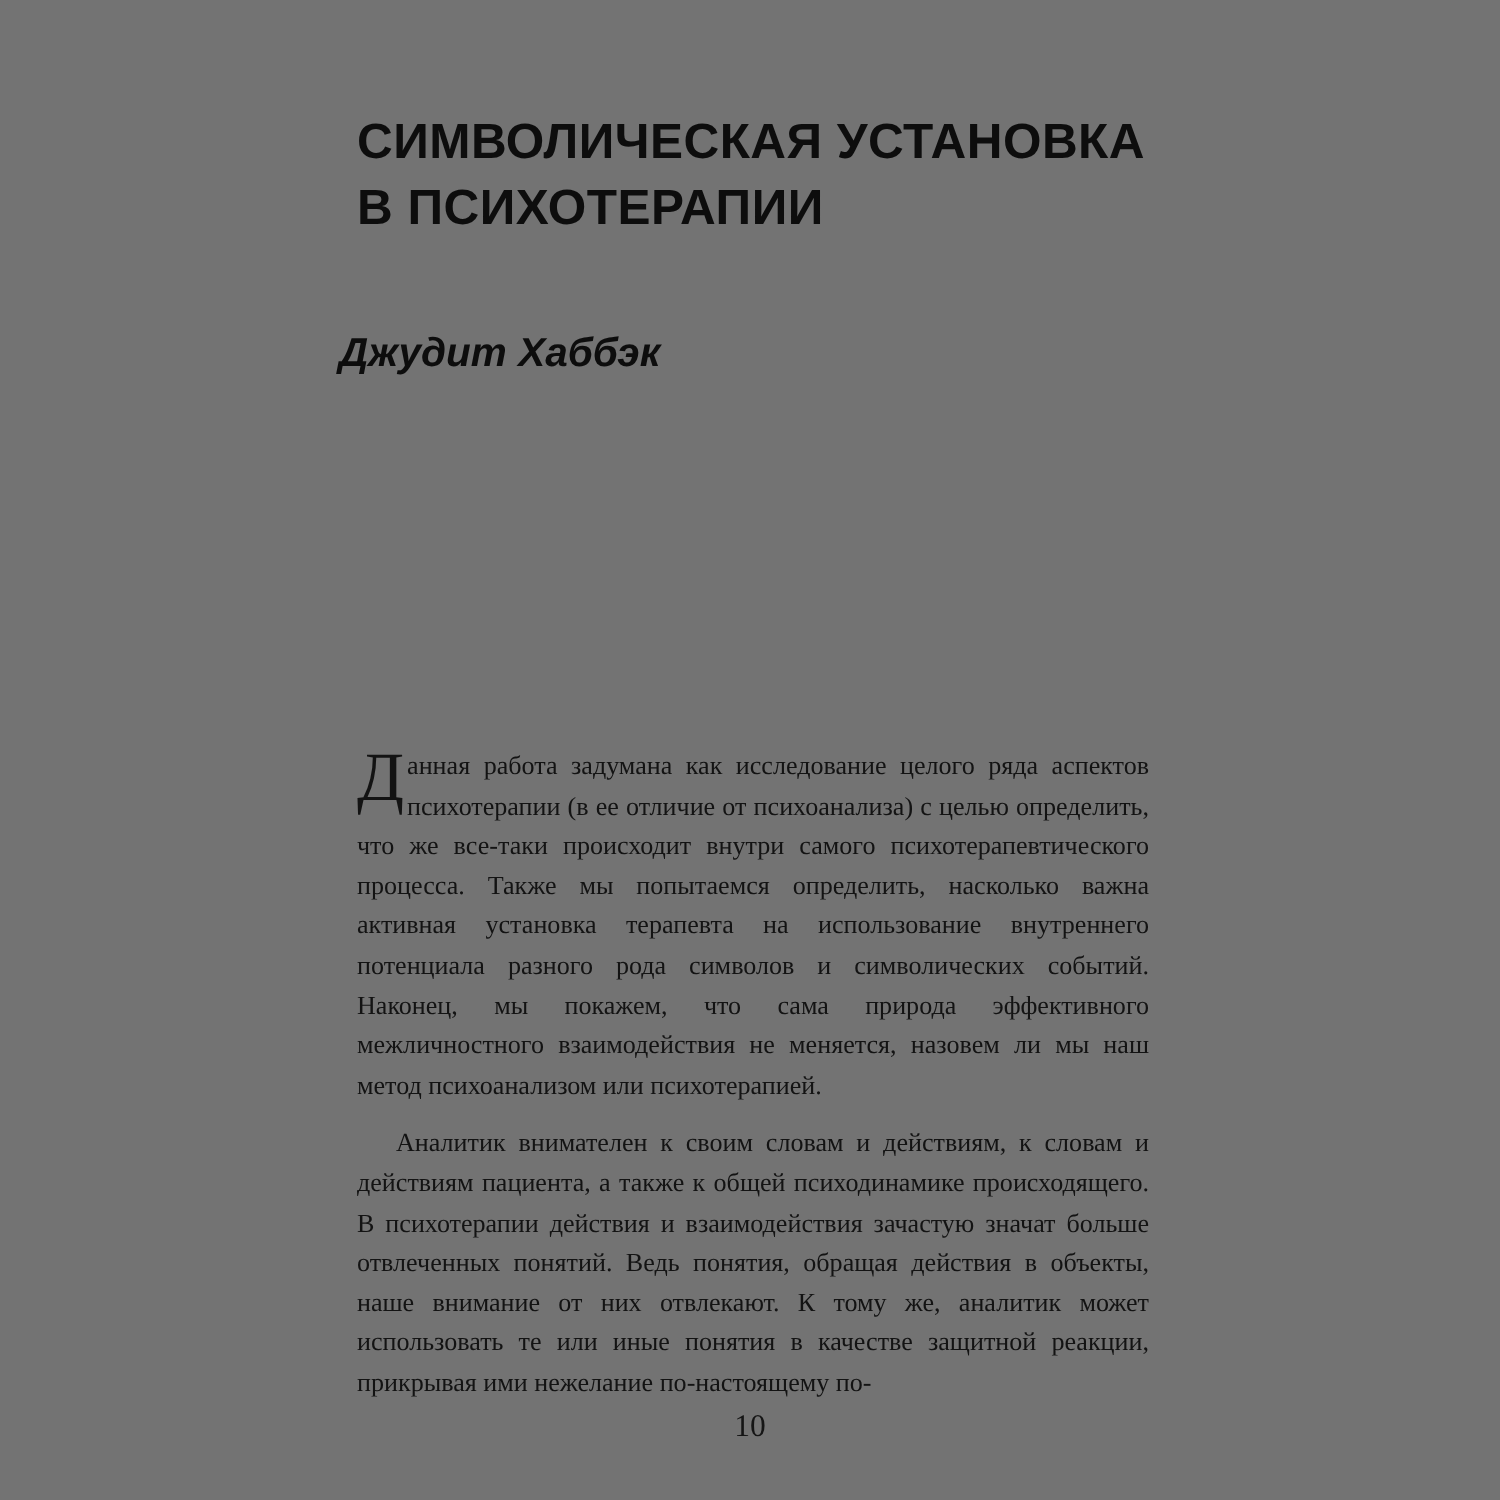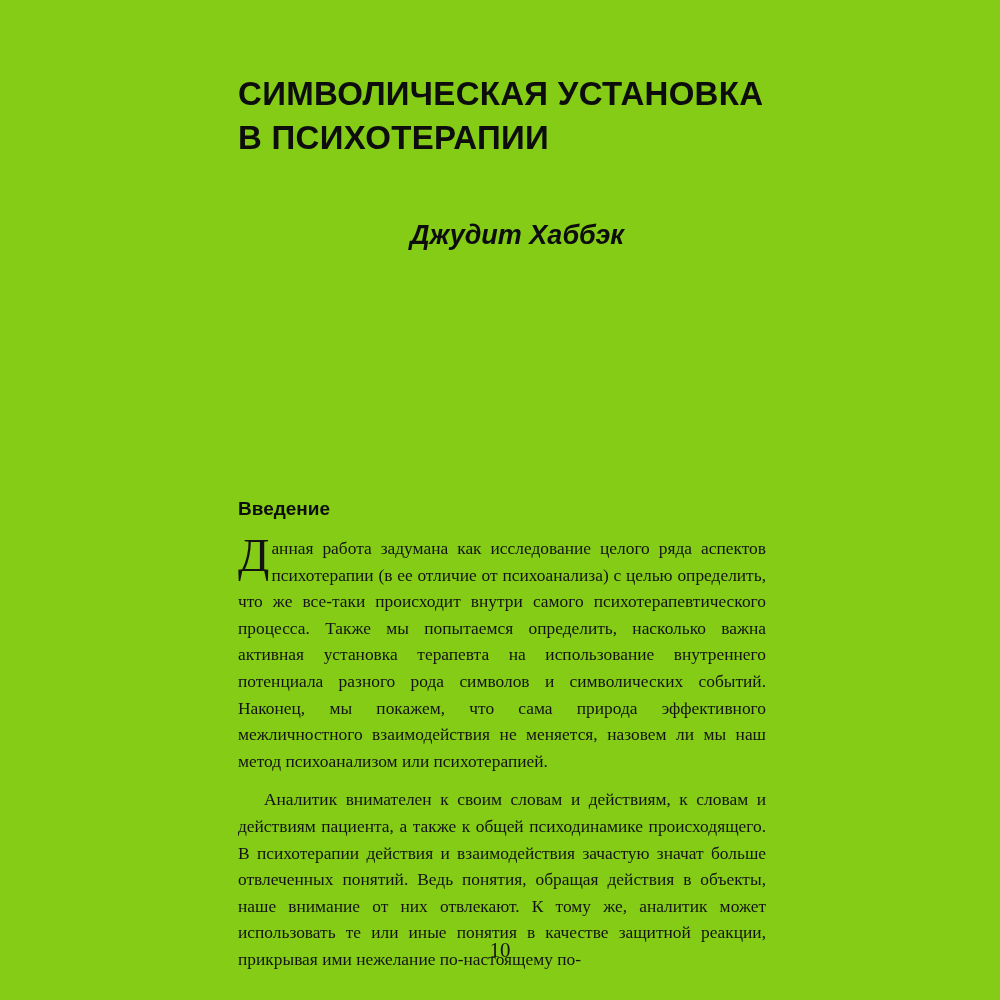--- a/index.html
+++ b/index.html
@@ -4,21 +4,21 @@
 <style>
   html, body {
     margin: 0;
     padding: 0;
     background: #ffffff;
   }
   .page {
     position: relative;
     width: 1000px;
     height: 1000px;
-    background: #84cc16;
+    background: #737373;
     overflow: hidden;
     font-family: "Liberation Serif", serif;
     color: #111111;
   }
 
   .title-block {
     position: absolute;
     left: 238px;
     top: 72px;
     width: 530px;
@@ -29,24 +29,24 @@
     font-size: 33px;
     line-height: 44px;
     letter-spacing: 0.3px;
     color: #0d0d0d;
     margin: 0;
     white-space: pre-line;
   }
 
   .author-block {
     position: absolute;
-    left: 252px;
+    left: 226px;
     top: 218px;
     width: 530px;
-    text-align: center;
+    text-align: left;
   }
   .doc-author {
     font-family: "Liberation Sans", sans-serif;
     font-style: italic;
     font-weight: bold;
     font-size: 27px;
     line-height: 34px;
     color: #0d0d0d;
     margin: 0;
   }
@@ -111,21 +111,20 @@
   <div class="title-block">
     <h1 class="doc-title">СИМВОЛИЧЕСКАЯ УСТАНОВКА
 В ПСИХОТЕРАПИИ</h1>
   </div>
 
   <div class="author-block">
     <p class="doc-author">Джудит Хаббэк</p>
   </div>
 
   <div class="section-block">
-    <h2 class="section-heading">Введение</h2>
 
     <p class="body-text para-first">
       <span class="dropcap">Д</span><span>анная работа задумана как исследование целого ряда аспектов психотерапии (в ее отличие от психоанализа) с целью определить, что же все-таки происходит внутри самого психотерапевтического процесса. Также мы попытаемся определить, насколько важна активная установка терапевта на использование внутреннего потенциала разного рода символов и символических событий. Наконец, мы покажем, что сама природа эффективного межличностного взаимодействия не меняется, назовем ли мы наш метод психоанализом или психотерапией.</span>
     </p>
 
     <p class="body-text">Аналитик внимателен к своим словам и действиям, к словам и действиям пациента, а также к общей психодинамике происходящего. В психотерапии действия и взаимодействия зачастую значат больше отвлеченных понятий. Ведь понятия, обращая действия в объекты, наше внимание от них отвлекают. К тому же, аналитик может использовать те или иные понятия в качестве защитной реакции, прикрывая ими нежелание по-настоящему по-</p>
   </div>
 
   <div class="page-number">10</div>
 

